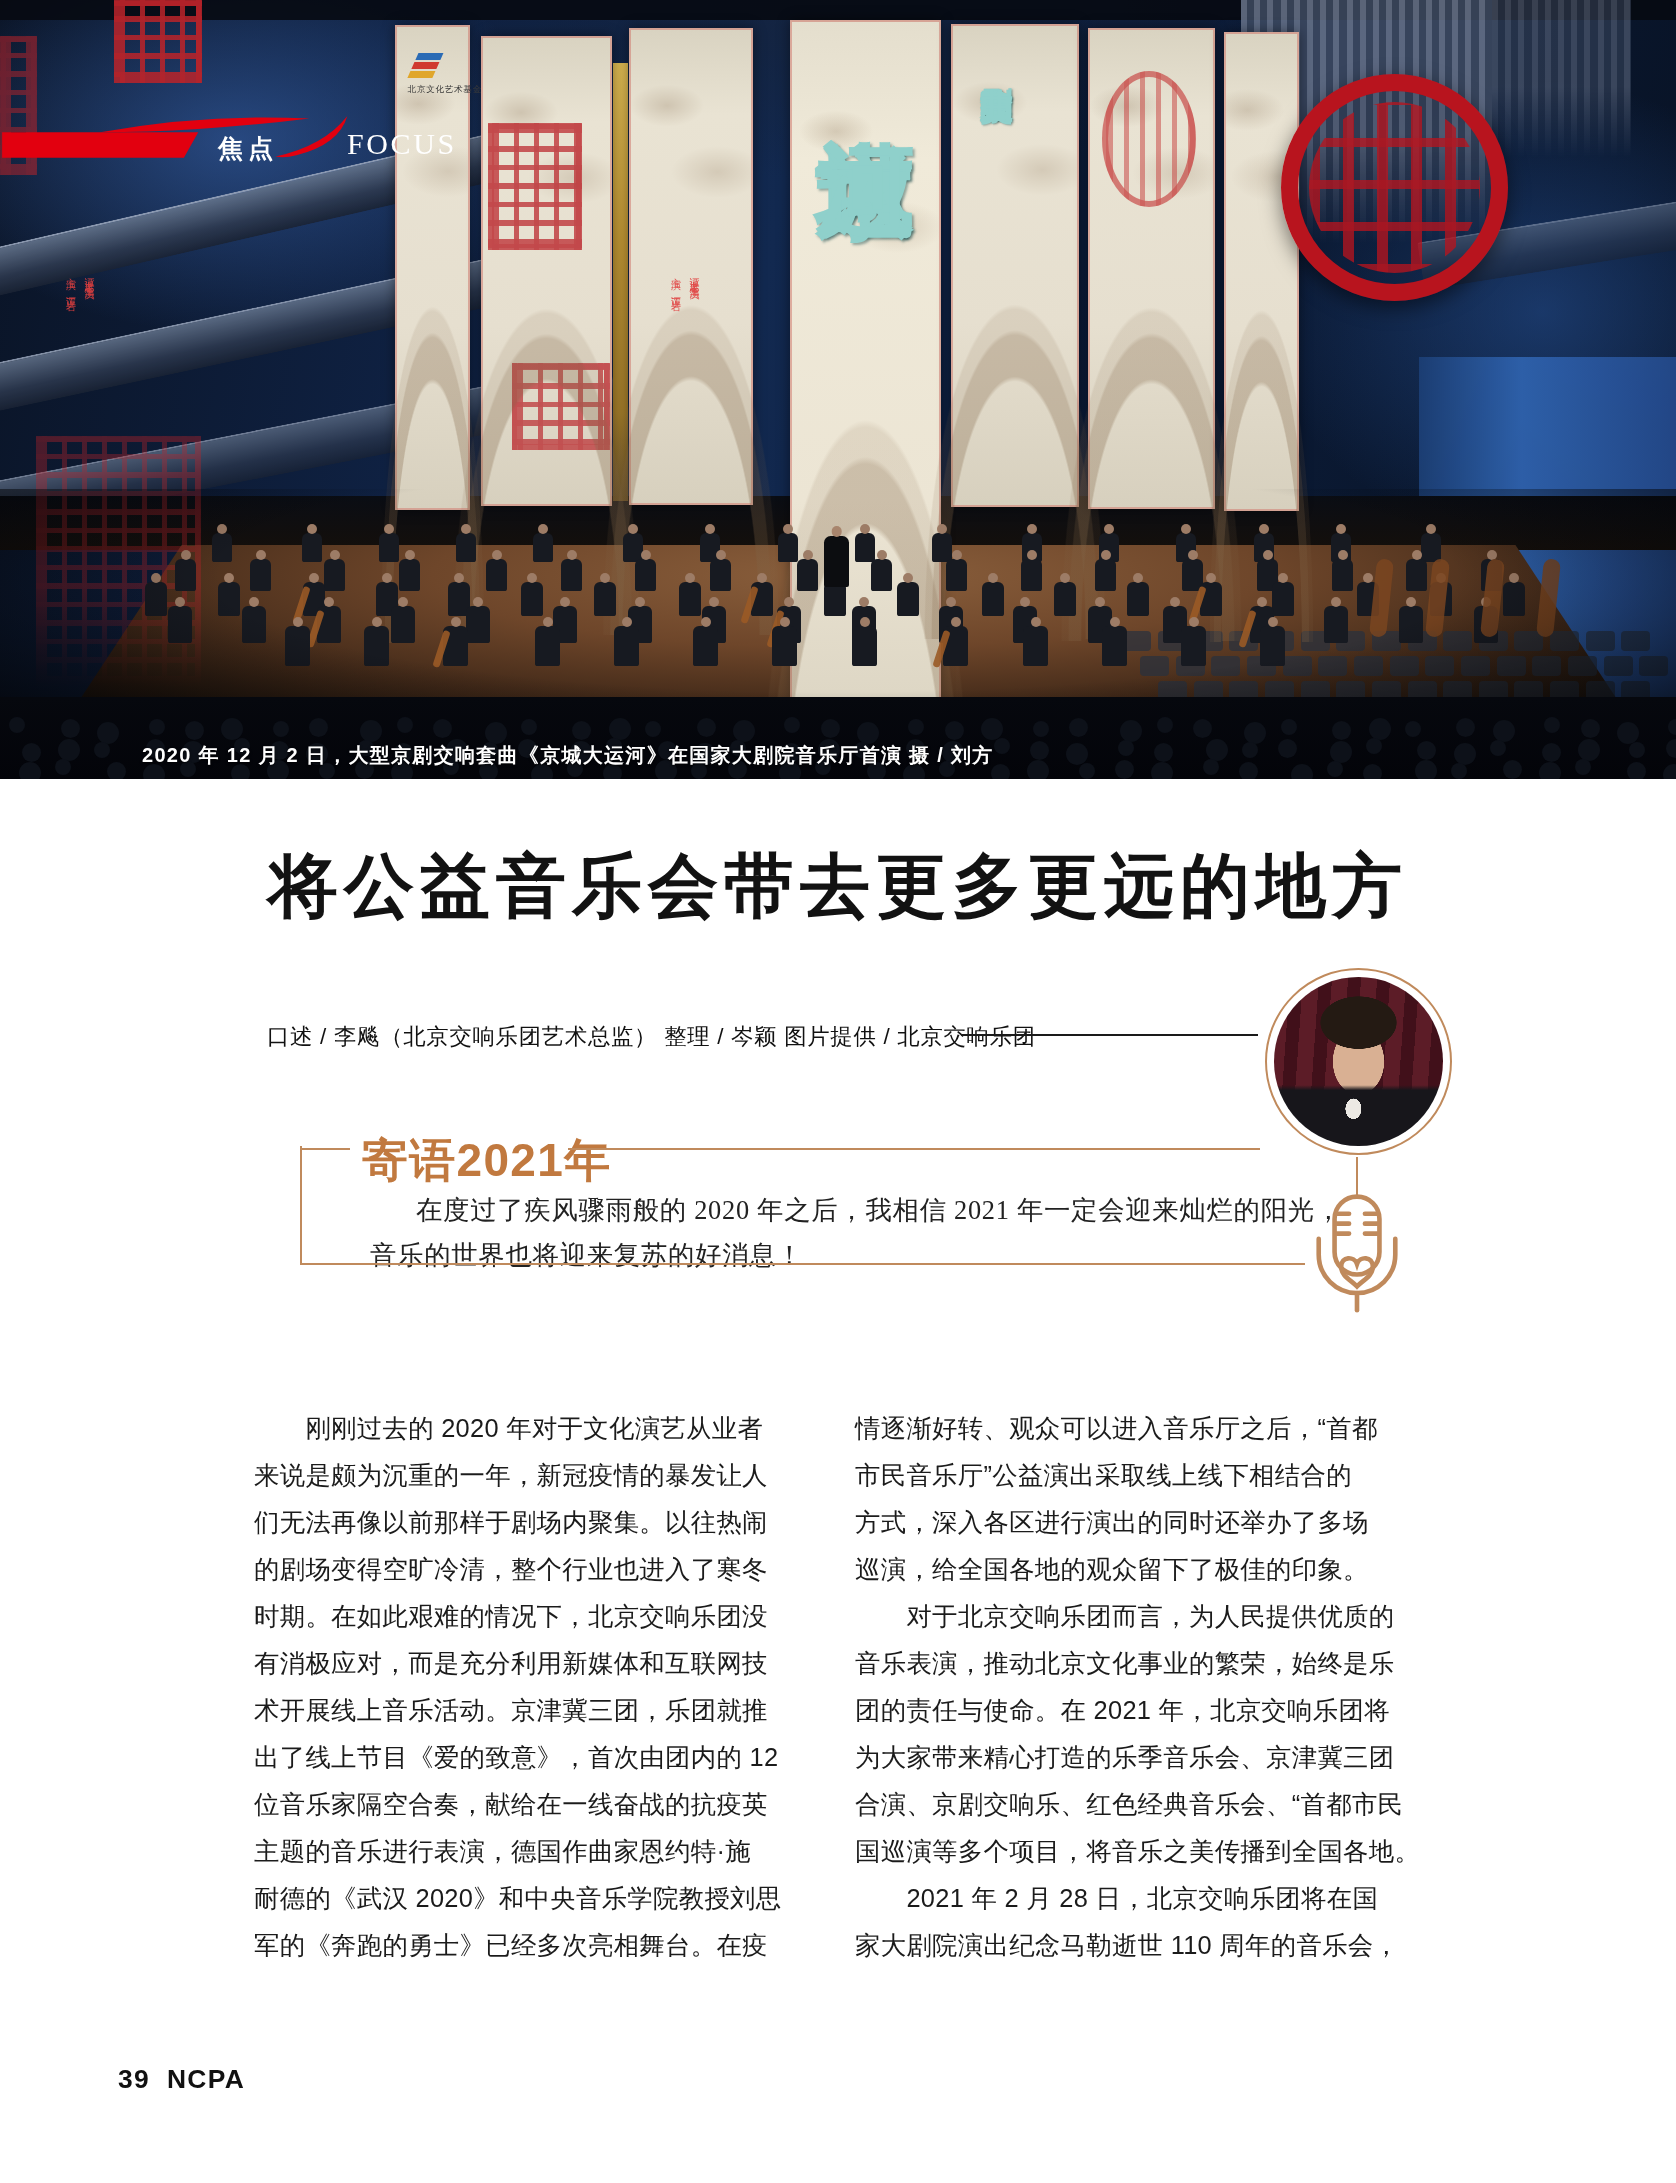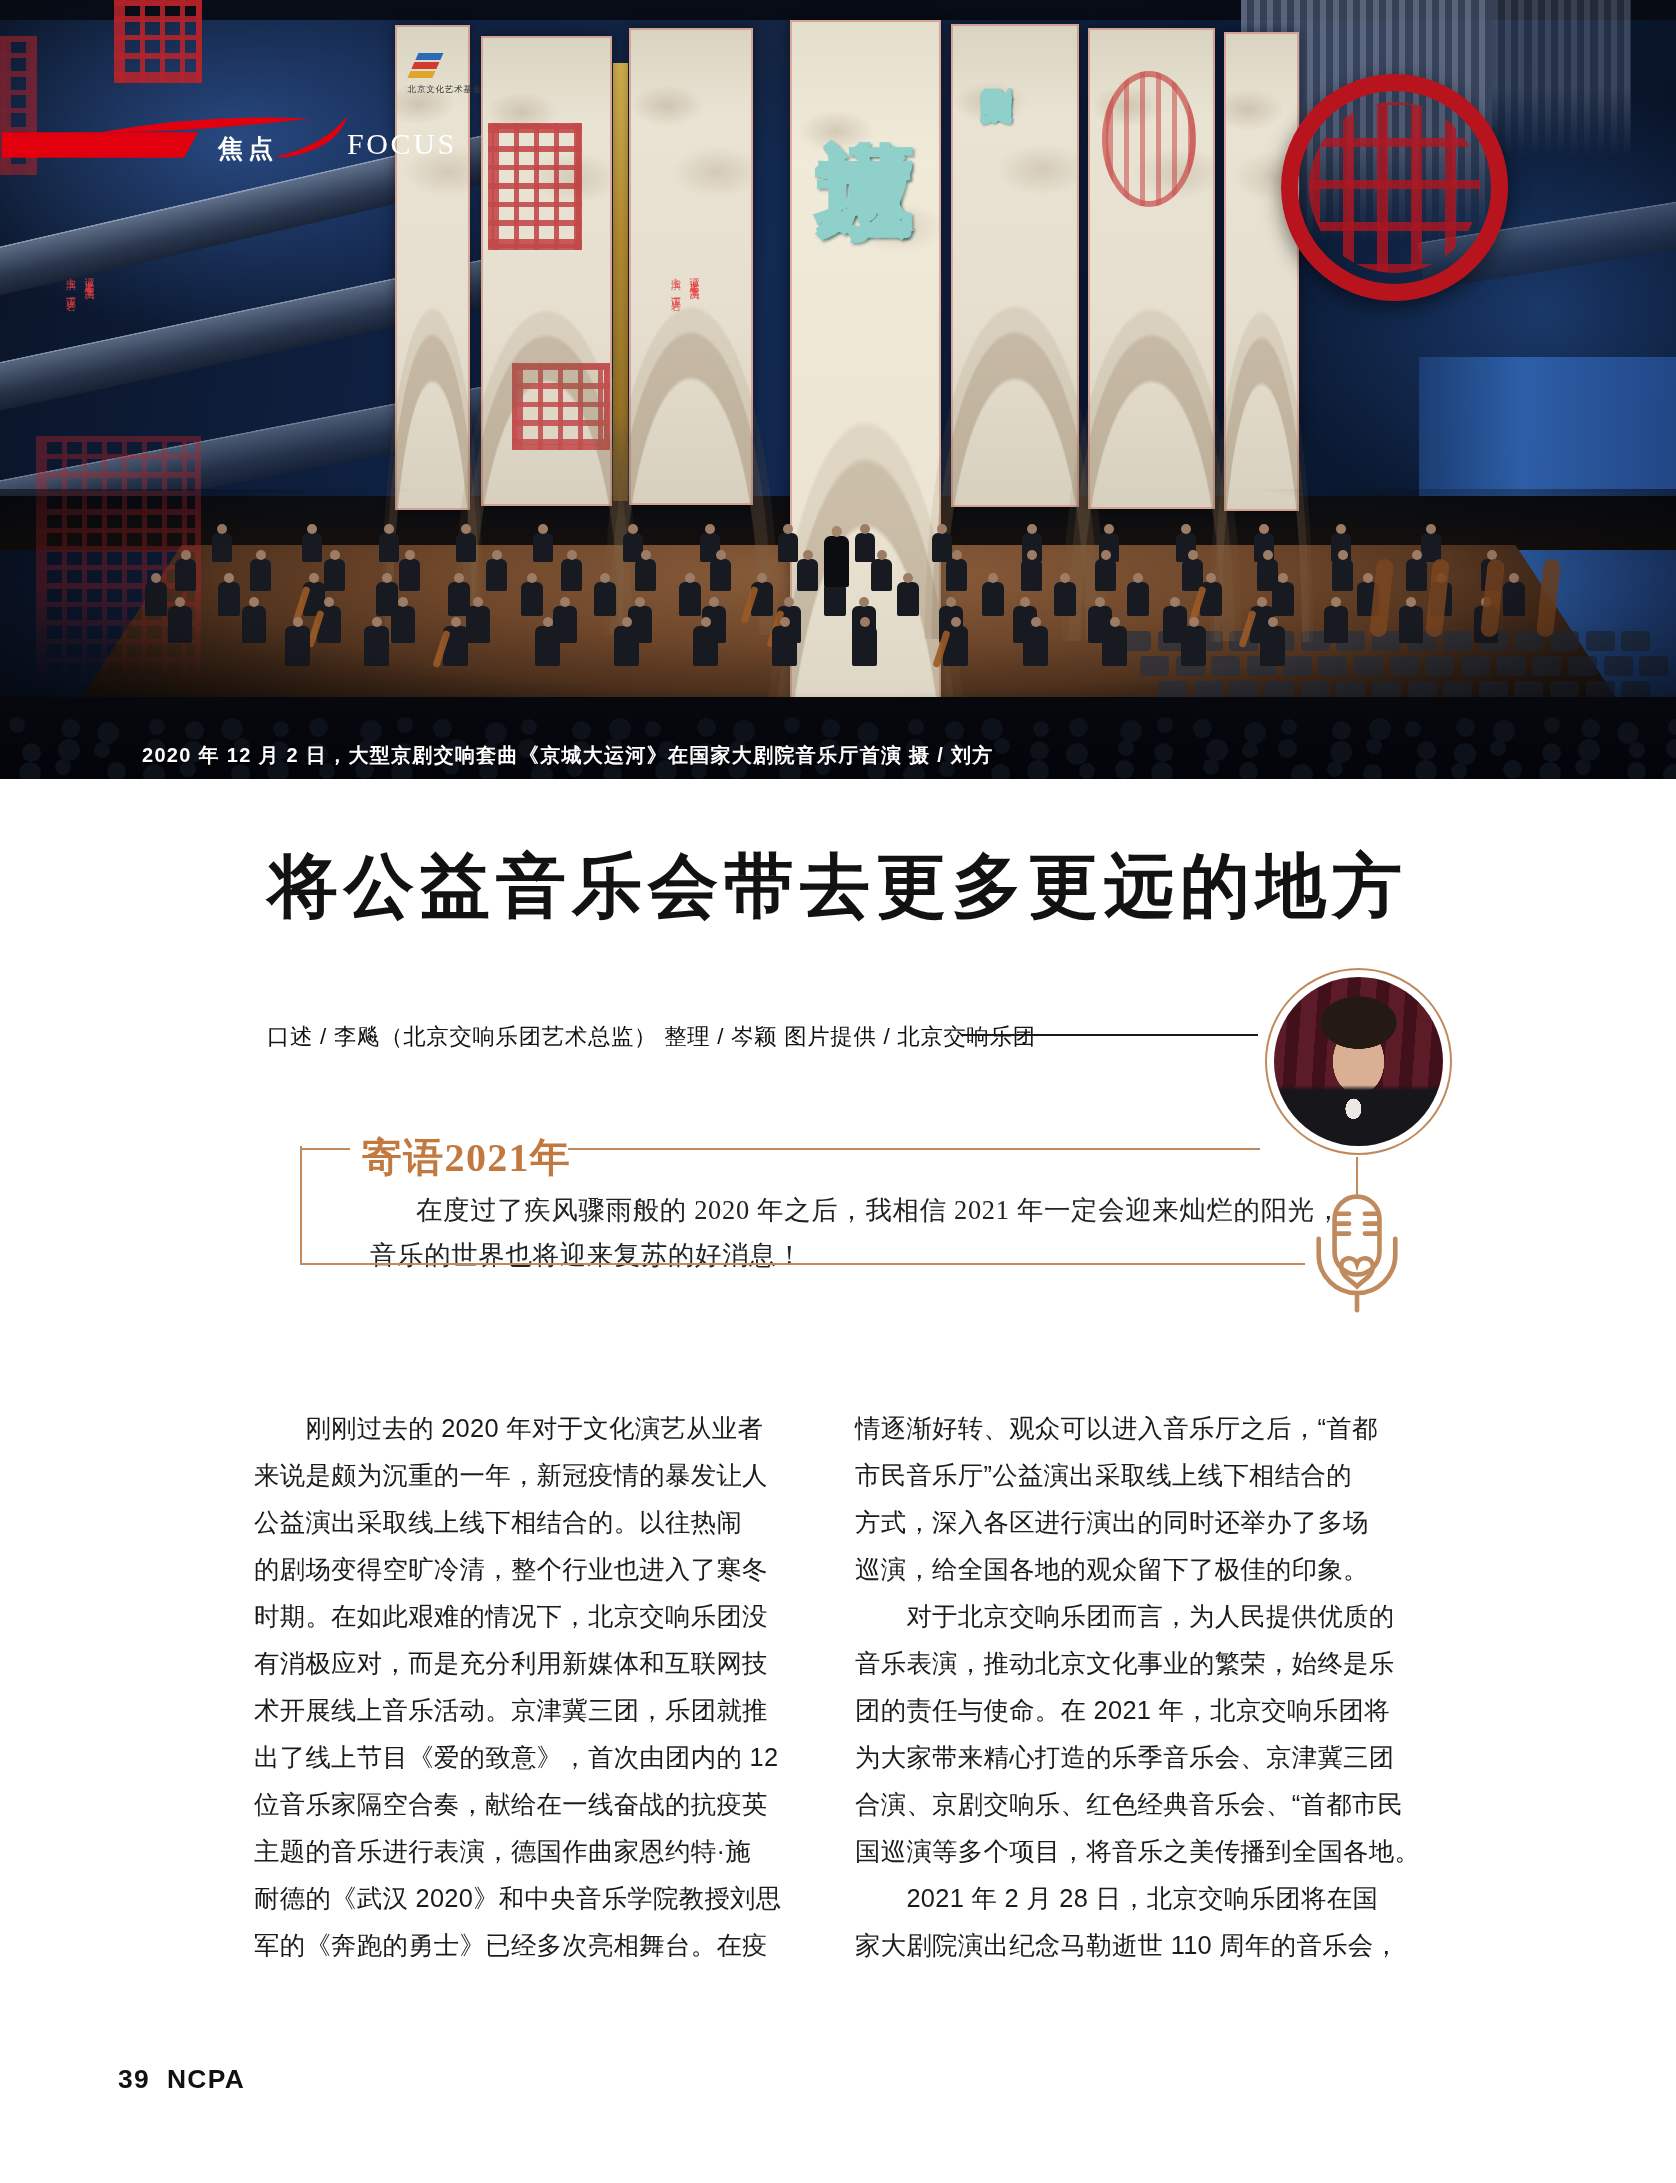--- a/index.html
+++ b/index.html
@@ -122,22 +122,22 @@
   .portrait-photo{position:absolute;left:1274px;top:977px;width:169px;height:169px;border-radius:50%;
     background:
       radial-gradient(ellipse 61px 42px at 50% 27%,#241a13 0 62%,rgba(36,26,19,0) 63%),
       radial-gradient(ellipse 13.2px 17px at 47% 78%,#ece9e4 0 60%,rgba(236,233,228,0) 61%),
       linear-gradient(180deg,rgba(0,0,0,0) 64%,#17161b 67%),
       radial-gradient(ellipse 41px 53px at 50% 50%,#d9b093 0 62%,rgba(217,176,147,0) 63%),
       repeating-linear-gradient(94deg,#5c1c27 0 16px,#41101a 16px 29px);}
 
   .msg-vline{position:absolute;left:300px;top:1146px;width:2px;height:119px;background:var(--accent-tan,#c08a5c);}
   .msg-rule-short{position:absolute;left:300px;top:1148px;width:50px;height:2px;background:var(--accent-tan,#c08a5c);}
-  .msg-heading{position:absolute;left:362px;top:1130px;font-family:Liberation Serif, serif;
-    font-weight:700;font-size:40px;color:var(--heading-tan,#c1793f);letter-spacing:1.3px;}
+  .msg-heading{position:absolute;left:362px;top:1130px;font-family:Liberation Sans, sans-serif;
+    font-weight:700;font-size:46px;color:var(--heading-tan,#c1793f);letter-spacing:1.3px;}
   .msg-rule-long{position:absolute;left:568px;top:1148px;width:692px;height:2px;background:var(--accent-tan,#c08a5c);}
   .msg-rule-bottom{position:absolute;left:300px;top:1263px;width:1005px;height:2px;background:var(--accent-tan,#c08a5c);}
   .quote{position:absolute;left:370px;top:1188px;}
   .quote-line{font-family:"Liberation Serif","DejaVu Serif",serif;font-size:26.4px;color:#222;line-height:45px;letter-spacing:0.7px;white-space:nowrap;}
   .quote-line:first-child{margin-left:46px;}
   .mic-connector{position:absolute;left:1356px;top:1157px;width:2px;height:38px;background:var(--accent-tan,#c08a5c);}
   .mic-svg{position:absolute;left:1304px;top:1192px;width:106px;height:132px;}
 
   .col{position:absolute;top:1405px;}
   .col.left{left:254px;}
@@ -680,21 +680,21 @@
     <rect x="-34" y="-88" width="68" height="118" rx="34"></rect>
     <path d="M-32,-62 H-12 M-32,-47 H-12 M-32,-32 H-12 M12,-62 H32 M12,-47 H32 M12,-32 H32"></path>
     <path d="M0,14 C-4,2 -24,2 -24,18 C-24,32 -10,38 0,48 C10,38 24,32 24,18 C24,2 4,2 0,14 Z"></path>
     <path d="M-58,-24 L-58,0 A58,58 0 0 0 58,0 L58,-24"></path>
     <path d="M0,58 V84"></path>
   </svg>
 
   <div class="col left">
       <div class="col-line">　　刚刚过去的 2020 年对于文化演艺从业者</div>
       <div class="col-line">来说是颇为沉重的一年，新冠疫情的暴发让人</div>
-      <div class="col-line">公益演出采取线上线下相结合的。以往热闹</div>
+      <div class="col-line">们无法再像以前那样于剧场内聚集。以往热闹</div>
       <div class="col-line">的剧场变得空旷冷清，整个行业也进入了寒冬</div>
       <div class="col-line">时期。在如此艰难的情况下，北京交响乐团没</div>
       <div class="col-line">有消极应对，而是充分利用新媒体和互联网技</div>
       <div class="col-line">术开展线上音乐活动。京津冀三团，乐团就推</div>
       <div class="col-line">出了线上节目《爱的致意》，首次由团内的 12</div>
       <div class="col-line">位音乐家隔空合奏，献给在一线奋战的抗疫英</div>
       <div class="col-line">主题的音乐进行表演，德国作曲家恩约特·施</div>
       <div class="col-line">耐德的《武汉 2020》和中央音乐学院教授刘思</div>
       <div class="col-line">军的《奔跑的勇士》已经多次亮相舞台。在疫</div>
     </div>

